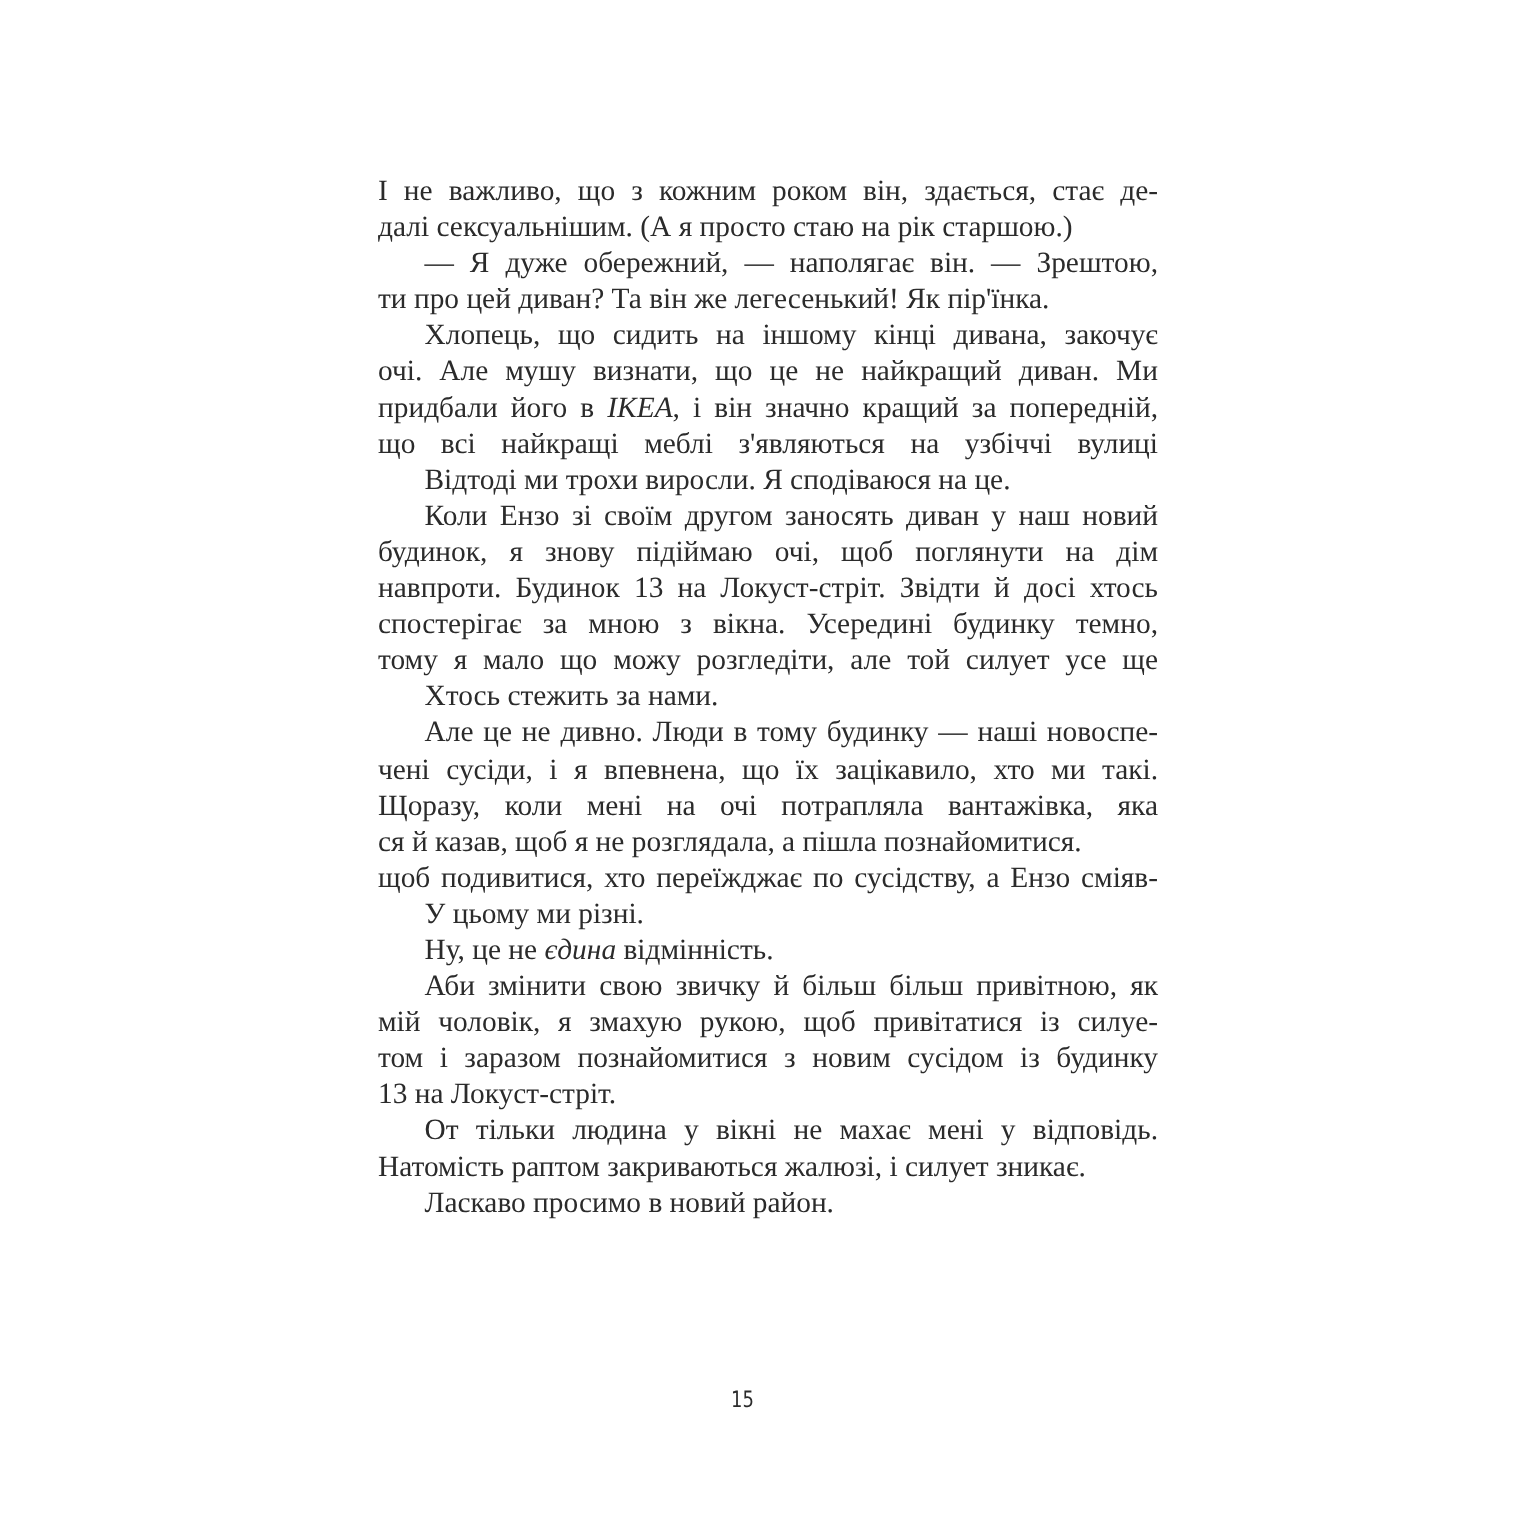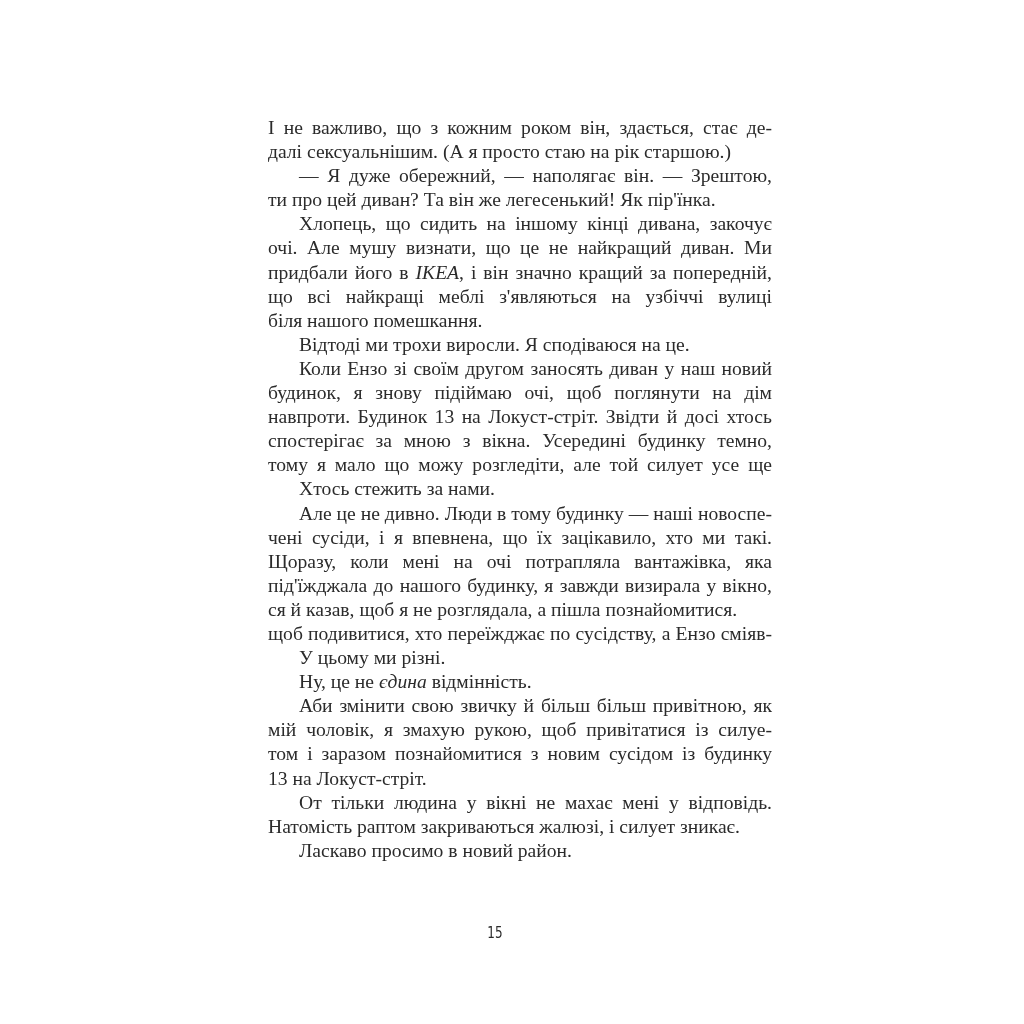--- a/index.html
+++ b/index.html
@@ -16,21 +16,20 @@
     font-size: 19.6px;
     line-height: 24.1px;
     color: #2b2b2b;
   }
   .line {
     display: block;
     white-space: nowrap;
     height: 24.1px;
     text-align: justify;
     text-align-last: justify;
-    margin-left: 16px;
   }
   .line.last { text-align-last: left; }
   .line.indent { padding-left: 31px; }
   .line em { font-style: italic; }
   .page-number {
     position: absolute;
     left: 470px;
     width: 50px;
     top: 924px;
     text-align: center;
@@ -49,36 +48,34 @@
     <span class="line">І не важливо, що з кожним роком він, здається, стає де-</span>
     <span class="line last">далі сексуальнішим. (А я просто стаю на рік старшою.)</span>
 
     <span class="line indent">— Я дуже обережний, — наполягає він. — Зрештою,</span>
     <span class="line last">ти про цей диван? Та він же легесенький! Як пір'їнка.</span>
 
     <span class="line indent">Хлопець, що сидить на іншому кінці дивана, закочує</span>
     <span class="line">очі. Але мушу визнати, що це не найкращий диван. Ми</span>
     <span class="line"><span>придбали його в </span><em>IKEA</em><span>, і він значно кращий за попередній,</span></span>
     <span class="line">що всі найкращі меблі з'являються на узбіччі вулиці</span>
-    <span class="line last">біля нашого помешкання.</span>
 
     <span class="line indent last">Відтоді ми трохи виросли. Я сподіваюся на це.</span>
 
     <span class="line indent">Коли Ензо зі своїм другом заносять диван у наш новий</span>
     <span class="line">будинок, я знову підіймаю очі, щоб поглянути на дім</span>
     <span class="line">навпроти. Будинок 13 на Локуст-стріт. Звідти й досі хтось</span>
     <span class="line">спостерігає за мною з вікна. Усередині будинку темно,</span>
     <span class="line">тому я мало що можу розгледіти, але той силует усе ще</span>
 
     <span class="line indent last">Хтось стежить за нами.</span>
 
     <span class="line indent">Але це не дивно. Люди в тому будинку — наші новоспе-</span>
     <span class="line">чені сусіди, і я впевнена, що їх зацікавило, хто ми такі.</span>
     <span class="line">Щоразу, коли мені на очі потрапляла вантажівка, яка</span>
-    <span class="line">під'їжджала до нашого будинку, я завжди визирала у вікно,</span>
     <span class="line last">ся й казав, щоб я не розглядала, а пішла познайомитися.</span>
     <span class="line">щоб подивитися, хто переїжджає по сусідству, а Ензо сміяв-</span>
 
     <span class="line indent last">У цьому ми різні.</span>
 
     <span class="line indent last"><span>Ну, це не </span><em>єдина</em><span> відмінність.</span></span>
 
     <span class="line indent">Аби змінити свою звичку й більш більш привітною, як</span>
     <span class="line">мій чоловік, я змахую рукою, щоб привітатися із силуе-</span>
     <span class="line">том і заразом познайомитися з новим сусідом із будинку</span>

